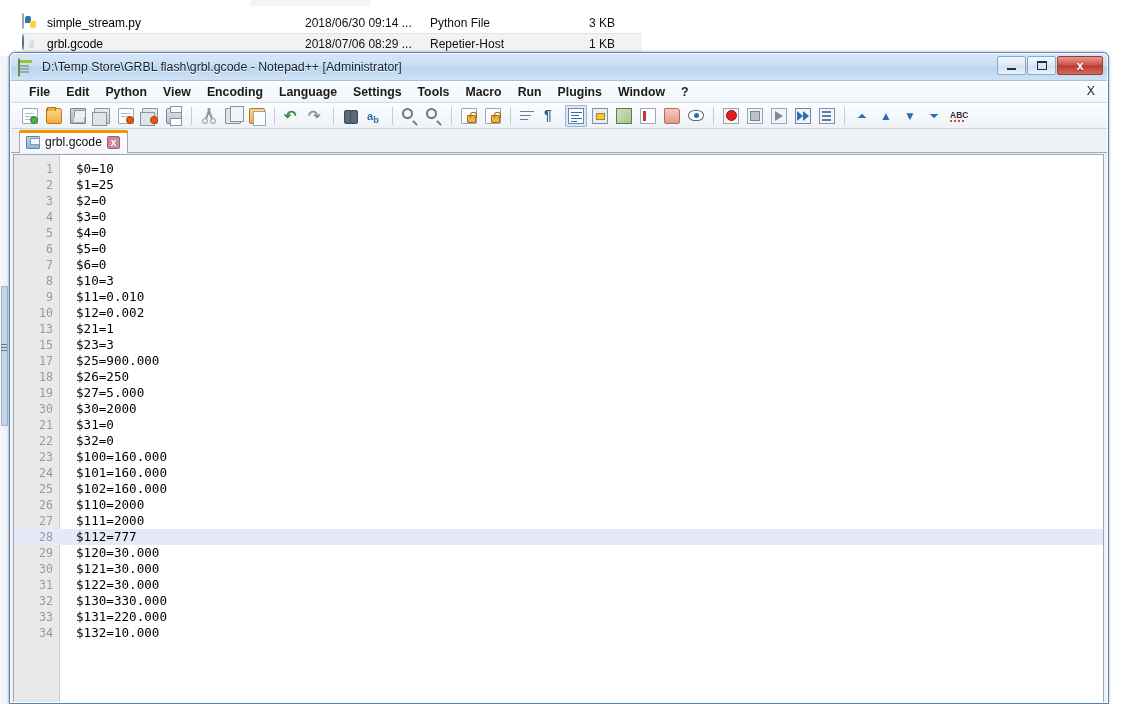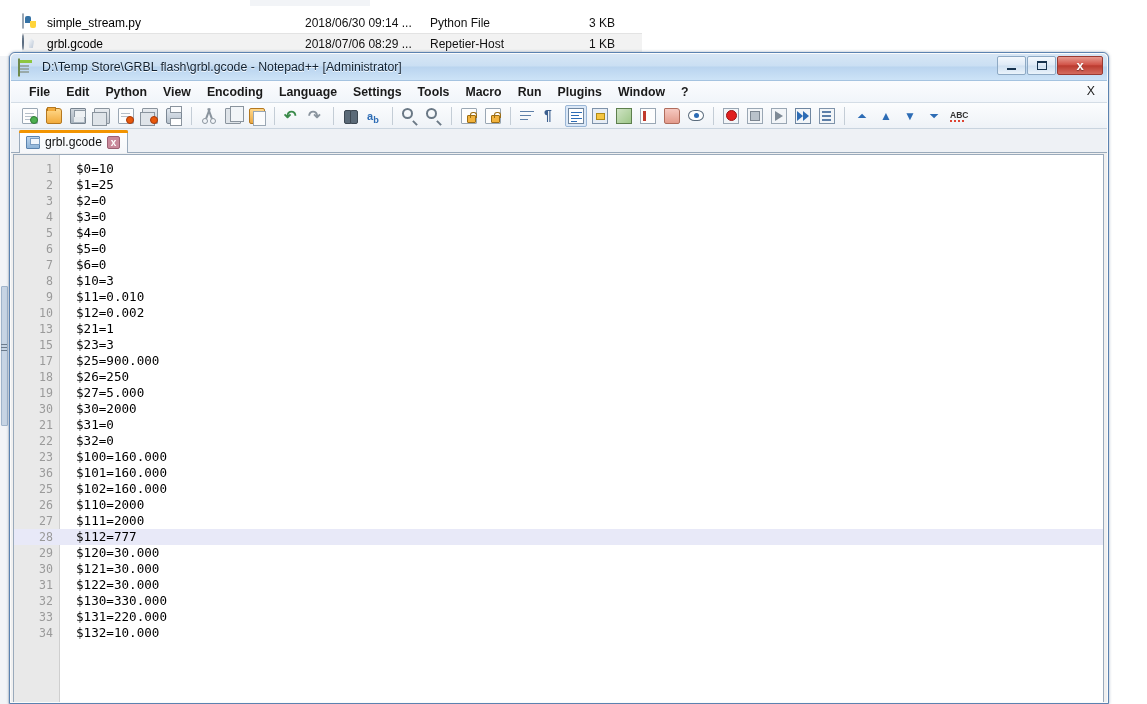--- a/index.html
+++ b/index.html
@@ -498,21 +498,21 @@
             <div class="code-line"><span class="ln-no">10</span><span class="ln-txt">$12=0.002</span></div>
             <div class="code-line"><span class="ln-no">13</span><span class="ln-txt">$21=1</span></div>
             <div class="code-line"><span class="ln-no">15</span><span class="ln-txt">$23=3</span></div>
             <div class="code-line"><span class="ln-no">17</span><span class="ln-txt">$25=900.000</span></div>
             <div class="code-line"><span class="ln-no">18</span><span class="ln-txt">$26=250</span></div>
             <div class="code-line"><span class="ln-no">19</span><span class="ln-txt">$27=5.000</span></div>
             <div class="code-line"><span class="ln-no">30</span><span class="ln-txt">$30=2000</span></div>
             <div class="code-line"><span class="ln-no">21</span><span class="ln-txt">$31=0</span></div>
             <div class="code-line"><span class="ln-no">22</span><span class="ln-txt">$32=0</span></div>
             <div class="code-line"><span class="ln-no">23</span><span class="ln-txt">$100=160.000</span></div>
-            <div class="code-line"><span class="ln-no">36</span><span class="ln-txt">$101=160.000</span></div>
+            <div class="code-line"><span class="ln-no">24</span><span class="ln-txt">$101=160.000</span></div>
             <div class="code-line"><span class="ln-no">25</span><span class="ln-txt">$102=160.000</span></div>
             <div class="code-line"><span class="ln-no">26</span><span class="ln-txt">$110=2000</span></div>
             <div class="code-line"><span class="ln-no">27</span><span class="ln-txt">$111=2000</span></div>
             <div class="code-line cur"><span class="ln-no">28</span><span class="ln-txt">$112=777</span></div>
             <div class="code-line"><span class="ln-no">29</span><span class="ln-txt">$120=30.000</span></div>
             <div class="code-line"><span class="ln-no">30</span><span class="ln-txt">$121=30.000</span></div>
             <div class="code-line"><span class="ln-no">31</span><span class="ln-txt">$122=30.000</span></div>
             <div class="code-line"><span class="ln-no">32</span><span class="ln-txt">$130=330.000</span></div>
             <div class="code-line"><span class="ln-no">33</span><span class="ln-txt">$131=220.000</span></div>
             <div class="code-line"><span class="ln-no">34</span><span class="ln-txt">$132=10.000</span></div>

